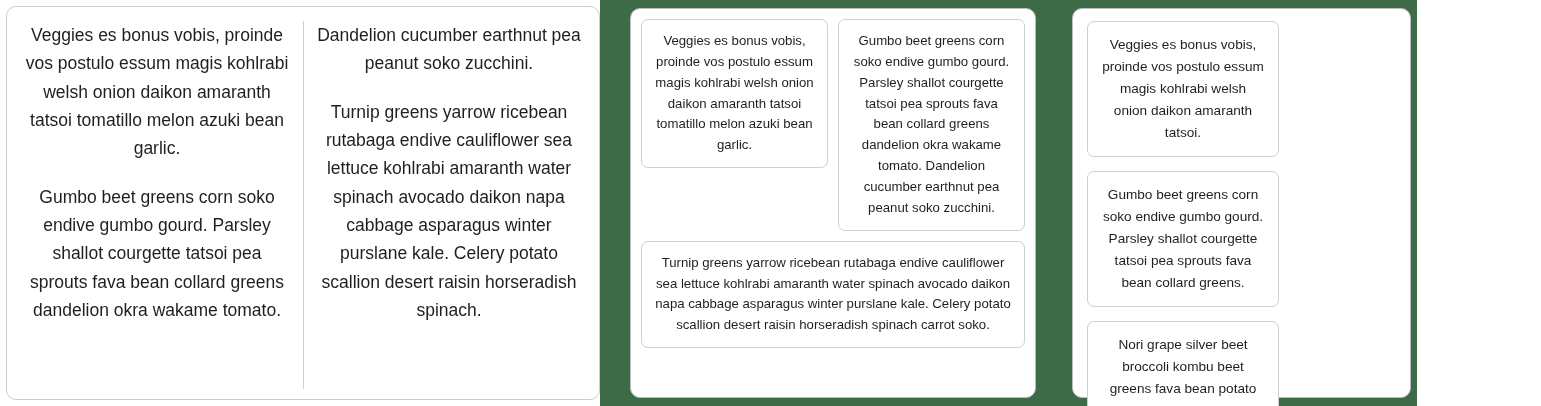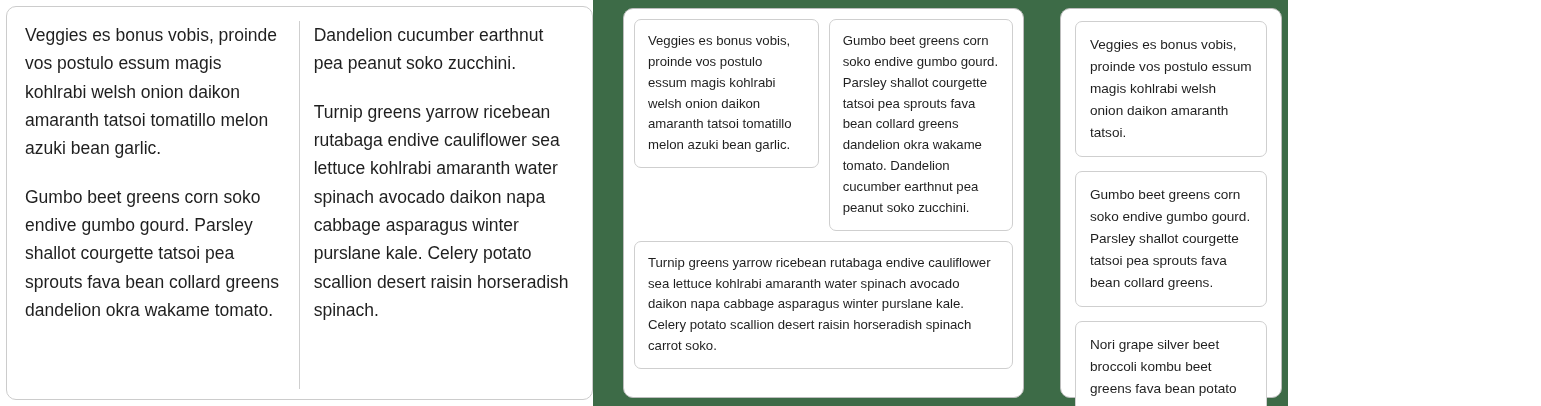--- a/index.html
+++ b/index.html
@@ -9,24 +9,25 @@
   }
   body {
     width: 1541px;
     height: 406px;
     font-family: "Liberation Sans", sans-serif;
     color: #222222;
     overflow: hidden;
   }
   .stage {
     position: relative;
-    width: 1288px;
+    width: 1417px;
     height: 406px;
     display: flex;
     align-items: stretch;
+    text-align: center;
   }
 
   
   .panel-one {
     width: 600px;
     padding: 6px 0 6px 6px;
     box-sizing: border-box;
     background: #ffffff;
     display: flex;
     align-items: stretch;

